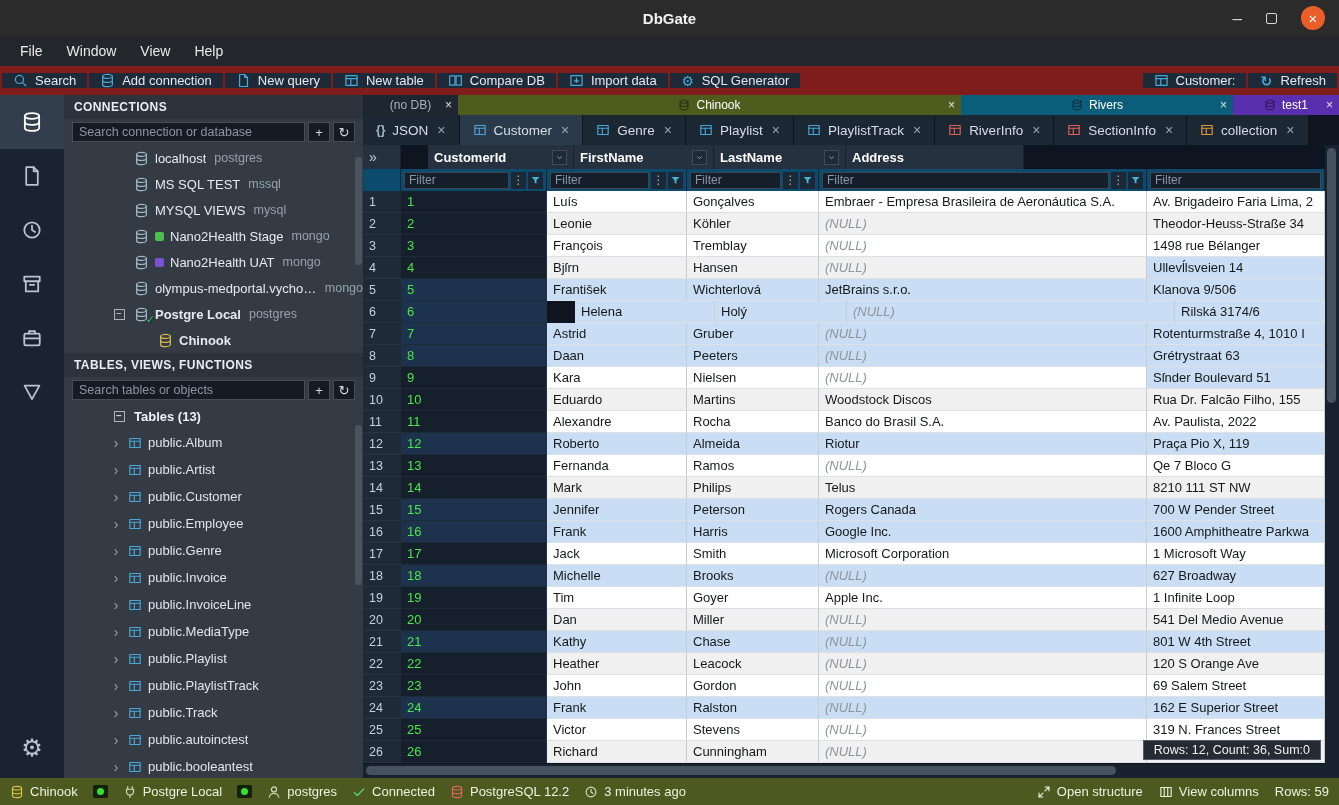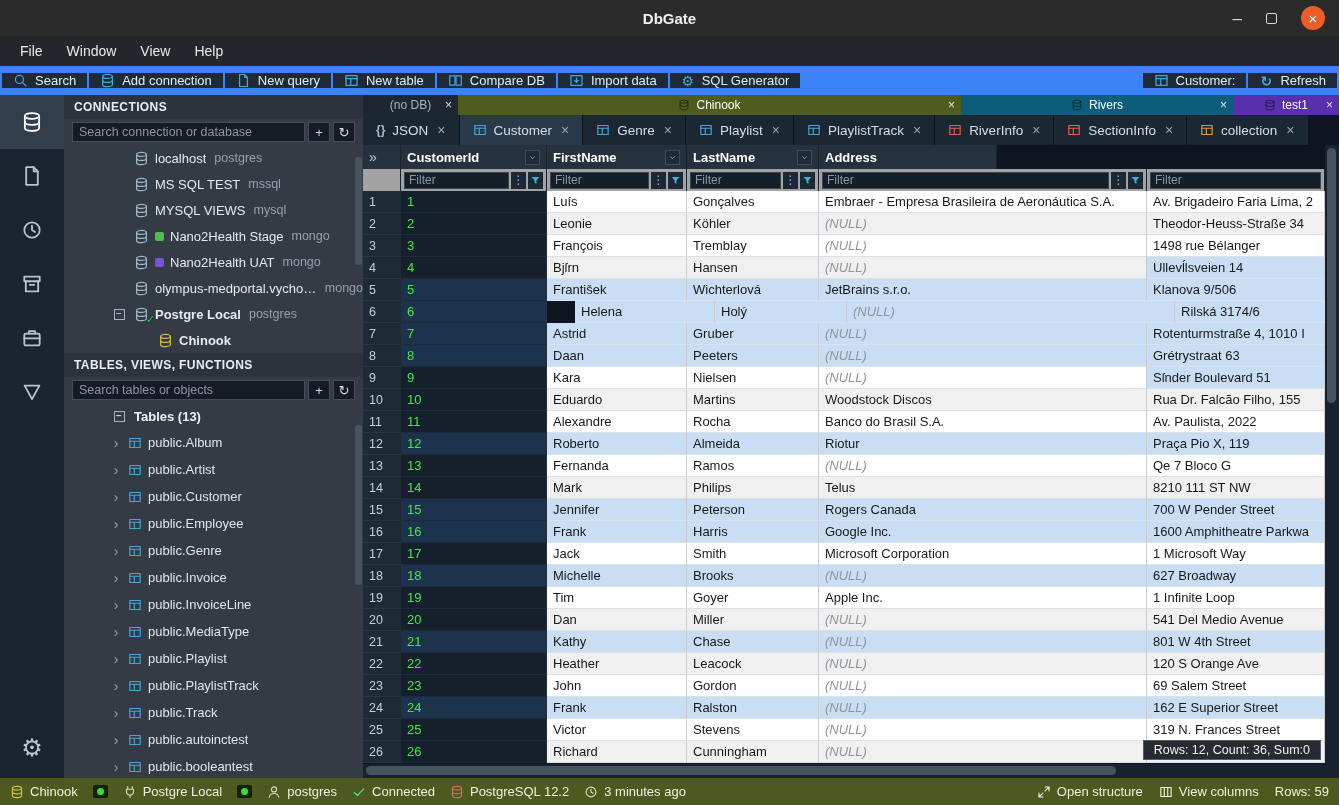--- a/index.html
+++ b/index.html
@@ -10,21 +10,21 @@
 .titlebar{flex:0 0 36px;background:#2b2b2b;display:flex;align-items:center;position:relative;}
 .title{position:absolute;left:0;right:0;text-align:center;font-weight:bold;font-size:15px;color:#f2f2f2;}
 .controls{margin-left:auto;display:flex;align-items:center;gap:24px;padding-right:14px;z-index:1;}
 .ctrl-min{color:#d9d9d9;font-size:17px;line-height:1;}
 .ctrl-max{width:11px;height:11px;border:1.5px solid #d9d9d9;border-radius:2px;}
 .ctrl-close{width:24px;height:24px;border-radius:50%;background:#ec5e29;color:#fff;display:flex;align-items:center;justify-content:center;font-size:15px;}
 
 .menubar{flex:0 0 30px;background:#23262b;display:flex;align-items:center;padding-left:8px;}
 .menu-item{padding:0 12px;font-size:14px;color:#e8e8e8;height:100%;display:flex;align-items:center;}
 
-.toolbar{flex:0 0 28px;background:#3b82f6;display:flex;align-items:stretch;gap:2px;padding:7px 2px;}
+.toolbar{flex:0 0 28px;background:#7f1d1d;display:flex;align-items:stretch;gap:2px;padding:7px 2px;}
 .tbtn{display:flex;align-items:center;gap:7px;background:#1f2a38;padding:0 11px;font-size:13px;color:#e2eaf2;white-space:nowrap;}
 .tbtn .icon{color:#46a8d4;}
 .tb-right{margin-left:auto;display:flex;gap:2px;}
 
 .icon{display:inline-flex;align-items:center;justify-content:center;width:15px;height:15px;flex:0 0 auto;}
 .icon svg{width:100%;height:100%;fill:none;stroke:currentColor;stroke-width:1.3;stroke-linecap:round;stroke-linejoin:round;display:block;}
 .ticon{font-size:14px;line-height:1;font-weight:bold;width:auto;min-width:14px;}
 
 .main{flex:1;display:flex;min-height:0;}
 .iconbar{flex:0 0 64px;background:#1a2430;display:flex;flex-direction:column;align-items:center;}
@@ -70,21 +70,21 @@
 .tab .jicon{font-size:12px;font-weight:bold;color:#a9bac9;}
 .tab .icon{width:14px;height:14px;}
 
 .gridarea{flex:1;position:relative;background:#0e1520;min-height:0;}
 .ghead{display:flex;height:24px;}
 .gh{display:flex;align-items:center;justify-content:space-between;gap:4px;padding:0 6px;font-weight:bold;font-size:13px;color:#fff;background:#26313f;border-right:1px solid #19222d;overflow:hidden;white-space:nowrap;}
 .gh.corner{color:#c3ced9;font-weight:normal;justify-content:flex-start;font-size:14px;}
 .ghdrop{width:15px;height:15px;border:1px solid #3e4b5a;display:flex;align-items:center;justify-content:center;color:#9fb0c0;background:#1f2937;flex:0 0 auto;}
 .ghdrop svg{width:9px;height:9px;fill:none;stroke:currentColor;stroke-width:1.6;}
 .gfilter{display:flex;height:22px;}
-.gf{display:flex;align-items:center;gap:2px;padding:2px 3px;background:#a3a3a3;border-right:1px solid #19222d;}
+.gf{display:flex;align-items:center;gap:2px;padding:2px 3px;background:#0c4a6e;border-right:1px solid #19222d;}
 .gf input{flex:1;min-width:0;height:17px;background:#151f2a;border:1px solid #3b4754;color:#ccd3da;font-size:12px;padding:0 4px;font-family:inherit;}
 .gf input::placeholder{color:#8a96a3;}
 .fbtn{width:15px;height:17px;display:flex;align-items:center;justify-content:center;background:#1c2835;color:#9fb0c0;font-size:12px;flex:0 0 auto;}
 .fbtn.funnel{color:#3fb6d8;}
 .fbtn .icon{width:11px;height:11px;}
 .gbody{}
 .grow{display:flex;height:22px;}
 .gc{display:flex;align-items:center;padding:0 6px;white-space:nowrap;overflow:hidden;font-size:13px;flex:0 0 auto;}
 .gc.rn{background:#1f2a37;color:#c6d0da;font-size:12.5px;border-bottom:1px solid #2a3440;}
 .gc.id{background:#15202c;color:#4ce44c;border-right:1px solid #243140;border-bottom:1px solid #1d2a38;}
@@ -636,21 +636,21 @@
               </svg>
             </span>
             <span>collection</span>
             <span class="tclose">×</span>
           </div>
         </div>
 
       <div class="gridarea">
         <div class="ghead">
             <div class="gh corner" style="width: 38px;">»</div>
-            <div class="gh" style="width: 146px;">
+            <div class="gh" style="width: 146px; margin-left: 27px;">
               <span>CustomerId</span>
               <span class="ghdrop">
                 <svg viewBox="0 0 16 16">
                   <path d="M4.2 6.2L8 10l3.8-3.8"></path>
                 </svg>
               </span>
             </div>
             <div class="gh" style="width: 140px;">
               <span>FirstName</span>
               <span class="ghdrop">

